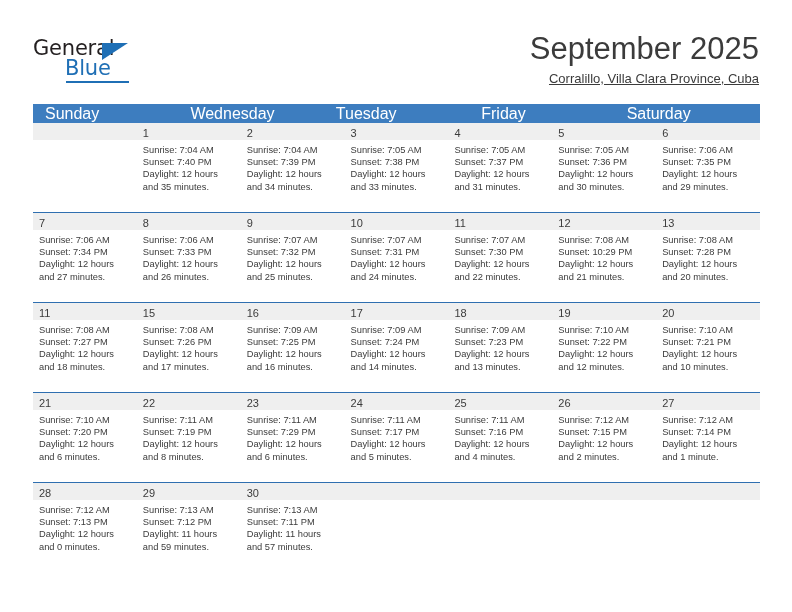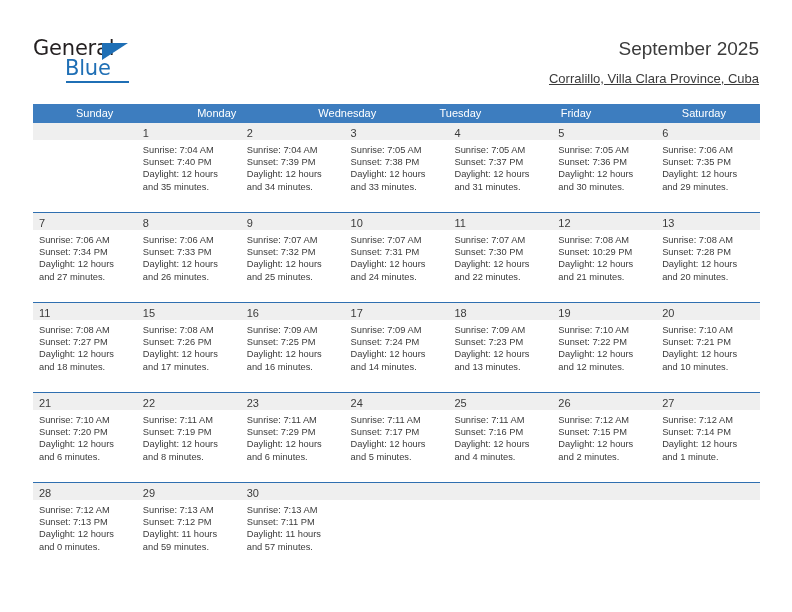--- a/index.html
+++ b/index.html
@@ -72,21 +72,21 @@
     background: #1f6fb5;
   }
 
   .title-block {
     position: absolute;
     right: 33px;
     top: 34px;
     text-align: right;
   }
   .month-title {
-    font-size: 19px;
+    font-size: 31px;
     color: #3b3b3b;
     line-height: 30px;
     white-space: nowrap;
   }
   .location-sub {
     margin-top: 7px;
     font-size: 13px;
     color: #3b3b3b;
     line-height: 16px;
     white-space: nowrap;
@@ -101,26 +101,25 @@
     width: 727px;
   }
   .weekday-row {
     display: flex;
     background: #3d7dbf;
     height: 19px;
   }
   .weekday-cell {
     flex: 1 1 0;
     color: #ffffff;
-    font-size: 11px;
+    font-size: 16px;
     line-height: 19px;
-    padding-left: 6px;
+    padding-left: 12px;
     box-sizing: border-box;
     white-space: nowrap;
-    margin-left: 37px;
   }
 
   .week-row {
     display: flex;
     border-top: 1.5px solid #2f6fb0;
     background: #ffffff;
   }
   .week-row.first {
     border-top: none;
   }
@@ -171,21 +170,20 @@
     <div class="title-block">
       <div class="month-title">September 2025</div>
       <div class="location-sub">Corralillo, Villa Clara Province, Cuba</div>
     </div>
 
   </div>
 
   <div class="calendar">
     <div class="weekday-row" id="weekday-row">
         <div class="weekday-cell">Sunday</div>
-        <div class="weekday-cell">Monday</div>
         <div class="weekday-cell">Wednesday</div>
         <div class="weekday-cell">Tuesday</div>
         <div class="weekday-cell">Friday</div>
         <div class="weekday-cell">Saturday</div>
       </div>
     <div id="weeks-container">
         <div class="week-row first">
           <div class="day-cell empty">
             <div class="day-number-band"><span class="day-number"></span></div>
           </div>

